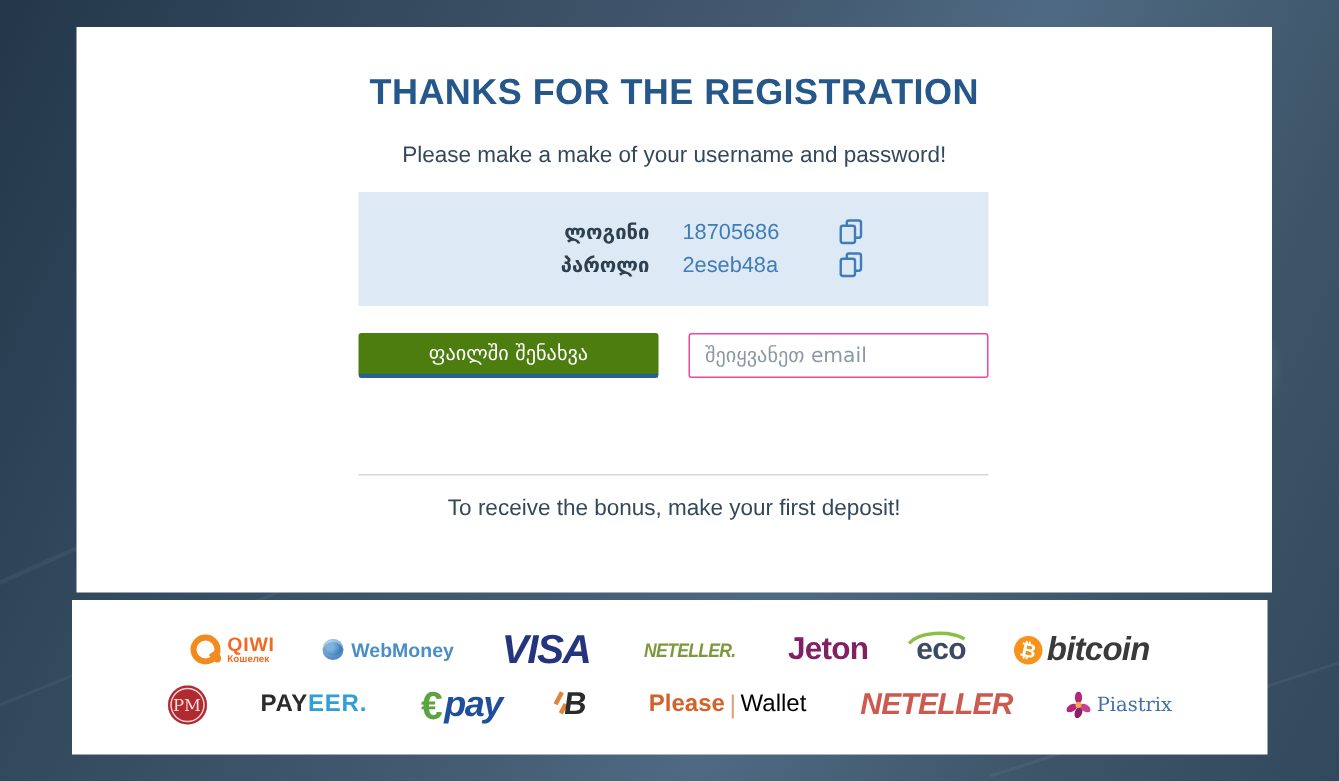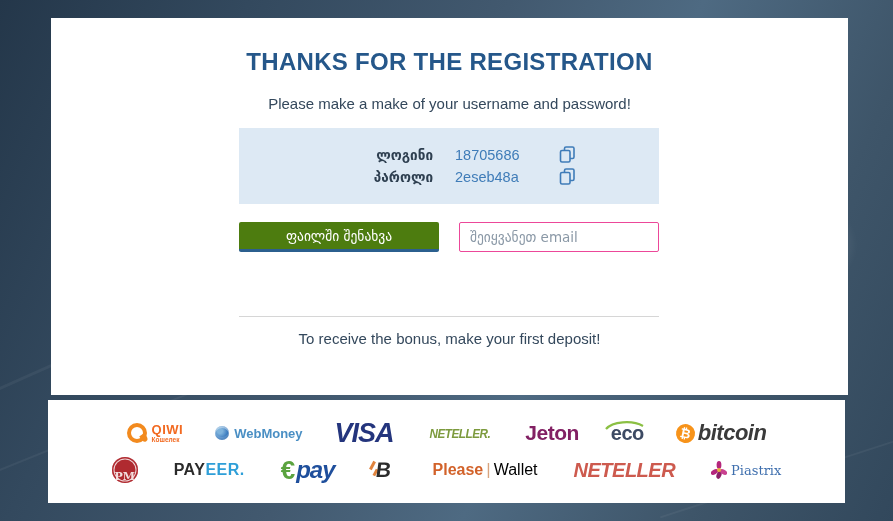--- a/index.html
+++ b/index.html
@@ -71,22 +71,22 @@
   .logo-eco { position:relative; }
   .eco-name { font-size:20px; font-weight:800; color:#3c4a63; letter-spacing:-0.5px; }
   .eco-arc { position:absolute; left:-8px; top:-4px; }
 
   .btc-icon { width:19px; height:19px; border-radius:50%; background:#f7931a; color:#fff;
     display:inline-flex; align-items:center; justify-content:center; font-size:13px; font-weight:bold;
     transform:rotate(12deg); margin-right:3px; font-family:"DejaVu Sans", sans-serif; }
   .btc-name { font-size:22px; font-weight:700; font-style:italic; color:#3a3a3a; letter-spacing:-0.5px; }
 
   .pm-circle { width:26px; height:26px; border-radius:50%; background:#b02a30;
-    display:inline-flex; align-items:flex-end; justify-content:center;
-    box-shadow:inset 0 0 0 1.5px #b02a30, inset 0 0 0 2.5px rgba(255,255,255,0.8);font-weight:bold; }
+    display:inline-flex; align-items:center; justify-content:center;
+    box-shadow:inset 0 0 0 1.5px #b02a30, inset 0 0 0 2.5px rgba(255,255,255,0.8); }
   .pm-abbr { font-family:"DejaVu Serif", serif; font-size:11px; color:#f3dede; }
 
   .payeer-p1 { font-size:16px; font-weight:800; color:#2b2b2b; letter-spacing:0.5px; }
   .payeer-p2 { font-size:16px; font-weight:800; color:#2f9fd8; letter-spacing:0.5px; }
 
   .epay-p1 { font-size:26px; font-weight:900; color:#5ba33f; margin-right:1px; }
   .epay-p2 { font-size:24px; font-weight:800; font-style:italic; color:#1f4f9c; letter-spacing:-1px; }
 
   .logo-bpay { position:relative; width:26px; justify-content:center; }
   .b-name { font-size:21px; font-weight:900; color:#2b2b2b; transform:skewX(-8deg); }

